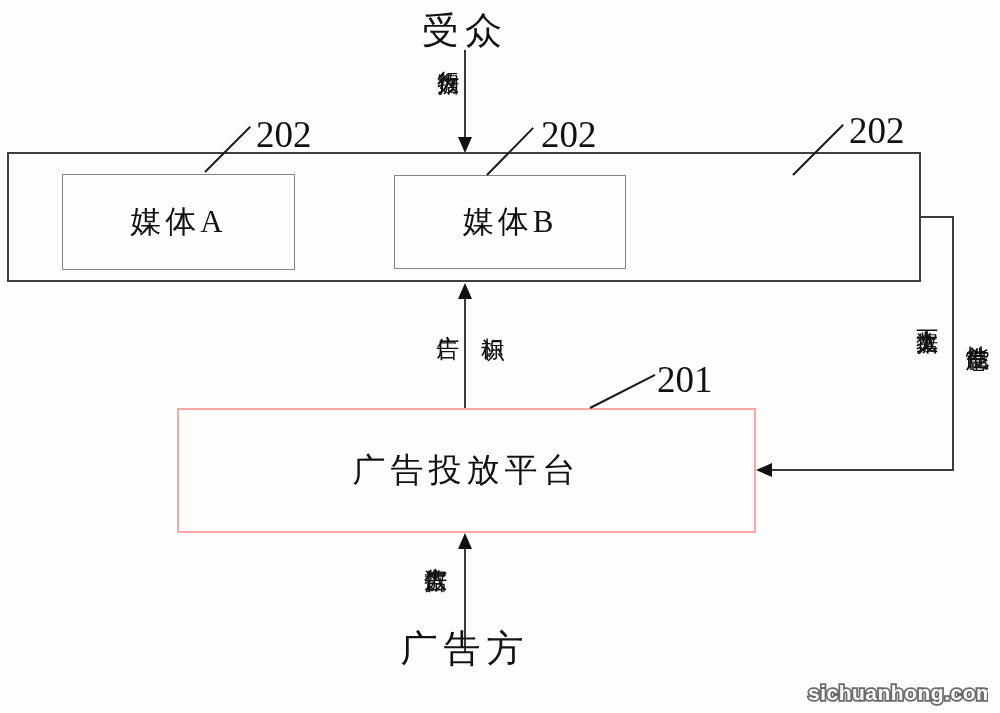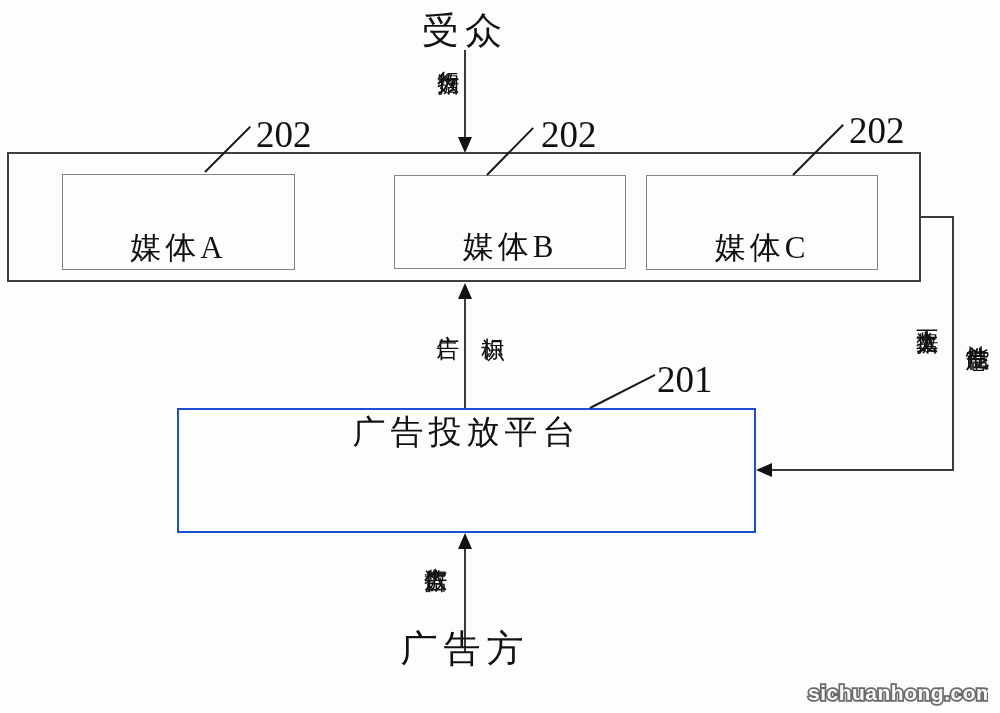--- a/index.html
+++ b/index.html
@@ -13,27 +13,27 @@
   }
   .abs{position:absolute;}
   
   .outer-box{
     border:2px solid #404040;
     background:transparent;
   }
   .media-box{
     border:1px solid #838383;
     background:#fdfdfc;
-    display:flex;align-items:flex-end;justify-content:center;
+    display:flex;align-items:center;justify-content:center;
     font-size:31px;letter-spacing:4px;
   }
   .platform-box{
-    border:2px solid #1d4ed8;
+    border:2px solid #fca5a5;
     background:#fdfdfc;
-    display:flex;justify-content:center;
+    display:flex;align-items:center;justify-content:center;
     font-size:33px;letter-spacing:5px;
   }
   
   .entity-label{
     font-size:37px;letter-spacing:6px;
     text-align:center;white-space:nowrap;
   }
   
   .ref-num{
     font-size:37px;line-height:1;white-space:nowrap;
@@ -84,23 +84,20 @@
   <div class="abs outer-box" style="left:7px;top:152px;width:910px;height:126px;"></div>
 
   <div class="abs media-box" style="left:62px;top:174px;width:231px;height:94px;">
     <span>媒体A</span>
   </div>
 
   <div class="abs media-box" style="left:350px;top:175px;width:230px;height:92px;margin-left:44px;">
     <span>媒体B</span>
   </div>
 
-  <div class="abs media-box" style="left:646px;top:175px;width:230px;height:93px;">
-    <span>媒体C</span>
-  </div>
 
   <div class="abs ref-slash" style="left:205px;top:171px;width:64px;transform:rotate(-45deg);"></div>
   <div class="abs ref-num" style="left:256px;top:116px;">202</div>
 
   <div class="abs ref-slash" style="left:487px;top:174px;width:66px;transform:rotate(-45.6deg);"></div>
   <div class="abs ref-num" style="left:541px;top:116px;">202</div>
 
   <div class="abs ref-slash" style="left:793px;top:174px;width:71px;transform:rotate(-45deg);"></div>
   <div class="abs ref-num" style="left:849px;top:112px;">202</div>
 

